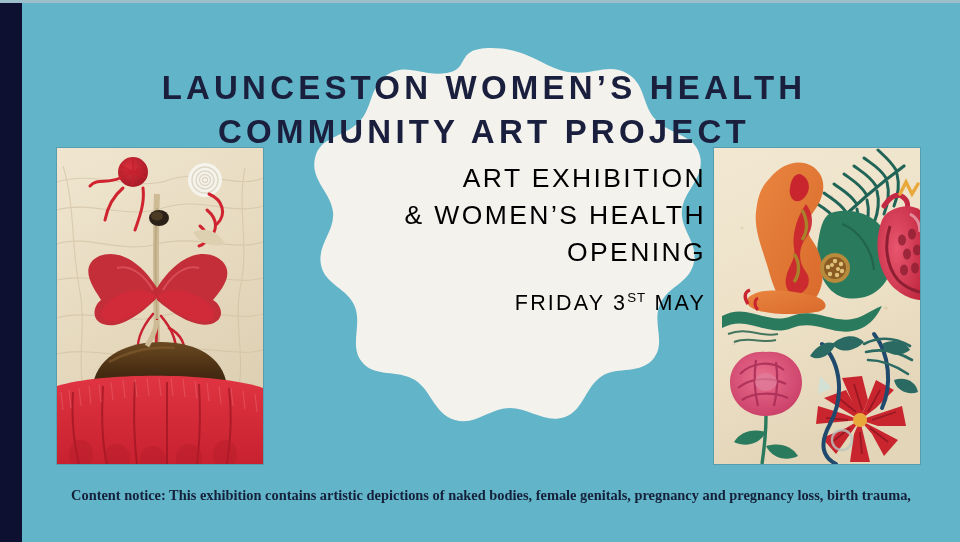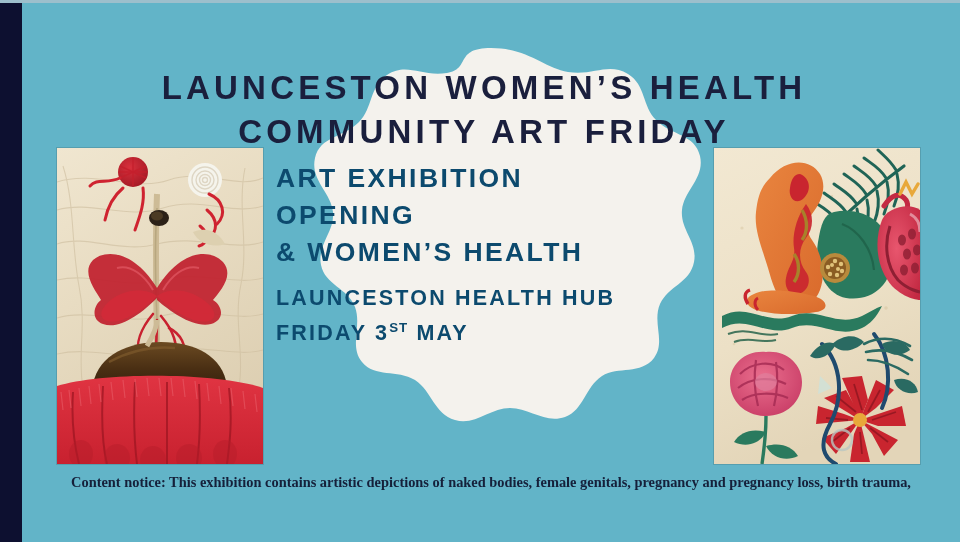--- a/index.html
+++ b/index.html
@@ -56,23 +56,23 @@
     white-space:nowrap;
   }
   #headline .hl-line { display:block;padding-left:8px; }
 
   
   #badge-text {
     position:absolute;
     left:276px; top:160px;
     width:430px;
     z-index:25;
-    text-align:left;
-    color:#0c4a6e;
-    font-weight:bold;
+    text-align:right;
+    color:#000000;
+    font-weight:normal;
   }
   .be-big {
     display:block;
     font-size:26.5px;
     line-height:37px;
     letter-spacing:2.4px;
     white-space:nowrap;
   }
   .be-spacer { display:block; height:12px; }
   .be-small {
@@ -96,21 +96,21 @@
     background:#ece0c8;
     box-shadow:0 0 0 1px rgba(0,0,0,.12);
   }
   #artwork-left  { left:57px;  top:148px; width:206px; height:316px; }
   #artwork-right { left:714px; top:148px; width:206px; height:316px; }
   .artwork svg { display:block; width:100%; height:100%; }
 
   
   #content-notice {
     position:absolute;
-    left:22px; top:472px;
+    left:22px; top:485px;
     width:938px;
     z-index:30;
     text-align:center;
     color:#15203a;
     font-family:"Liberation Serif", serif;
     font-size:14.4px;
     line-height:21px;
     font-weight:bold;
   }
   #content-notice .cn-line { display:block; white-space:nowrap; }
@@ -148,29 +148,28 @@
         C55,146 34,134 39,112
         C44,90 67,92 83,76
         C97,62 93,41 111,29
         C131,16 145,31 171,27
         C195,23 178,2 215,2 Z"></path>
     </svg>
   </div>
 
   <div id="headline">
     <span class="hl-line">LAUNCESTON WOMEN’S HEALTH</span>
-    <span class="hl-line">COMMUNITY  ART FRIDAY</span>
+    <span class="hl-line">COMMUNITY  ART PROJECT</span>
   </div>
 
   <div id="badge-text">
     <span class="be-big">ART EXHIBITION</span>
+    <span class="be-big">&amp; WOMEN’S HEALTH</span>
     <span class="be-big">OPENING</span>
-    <span class="be-big">&amp; WOMEN’S HEALTH</span>
     <span class="be-spacer"></span>
-    <span class="be-small">LAUNCESTON HEALTH HUB</span>
     <span class="be-small"><span>FRIDAY 3</span><sup>ST</sup><span> MAY</span></span>
   </div>
 
   <div class="artwork" id="artwork-left">
     <svg viewBox="0 0 206 316" xmlns="http://www.w3.org/2000/svg" aria-hidden="true">
       <defs>
         <linearGradient id="clothG" x1="0" y1="0" x2="0.4" y2="1">
           <stop offset="0%" stop-color="#f0e6d0"></stop>
           <stop offset="45%" stop-color="#e8dcc2"></stop>
           <stop offset="100%" stop-color="#ddcfb2"></stop>

